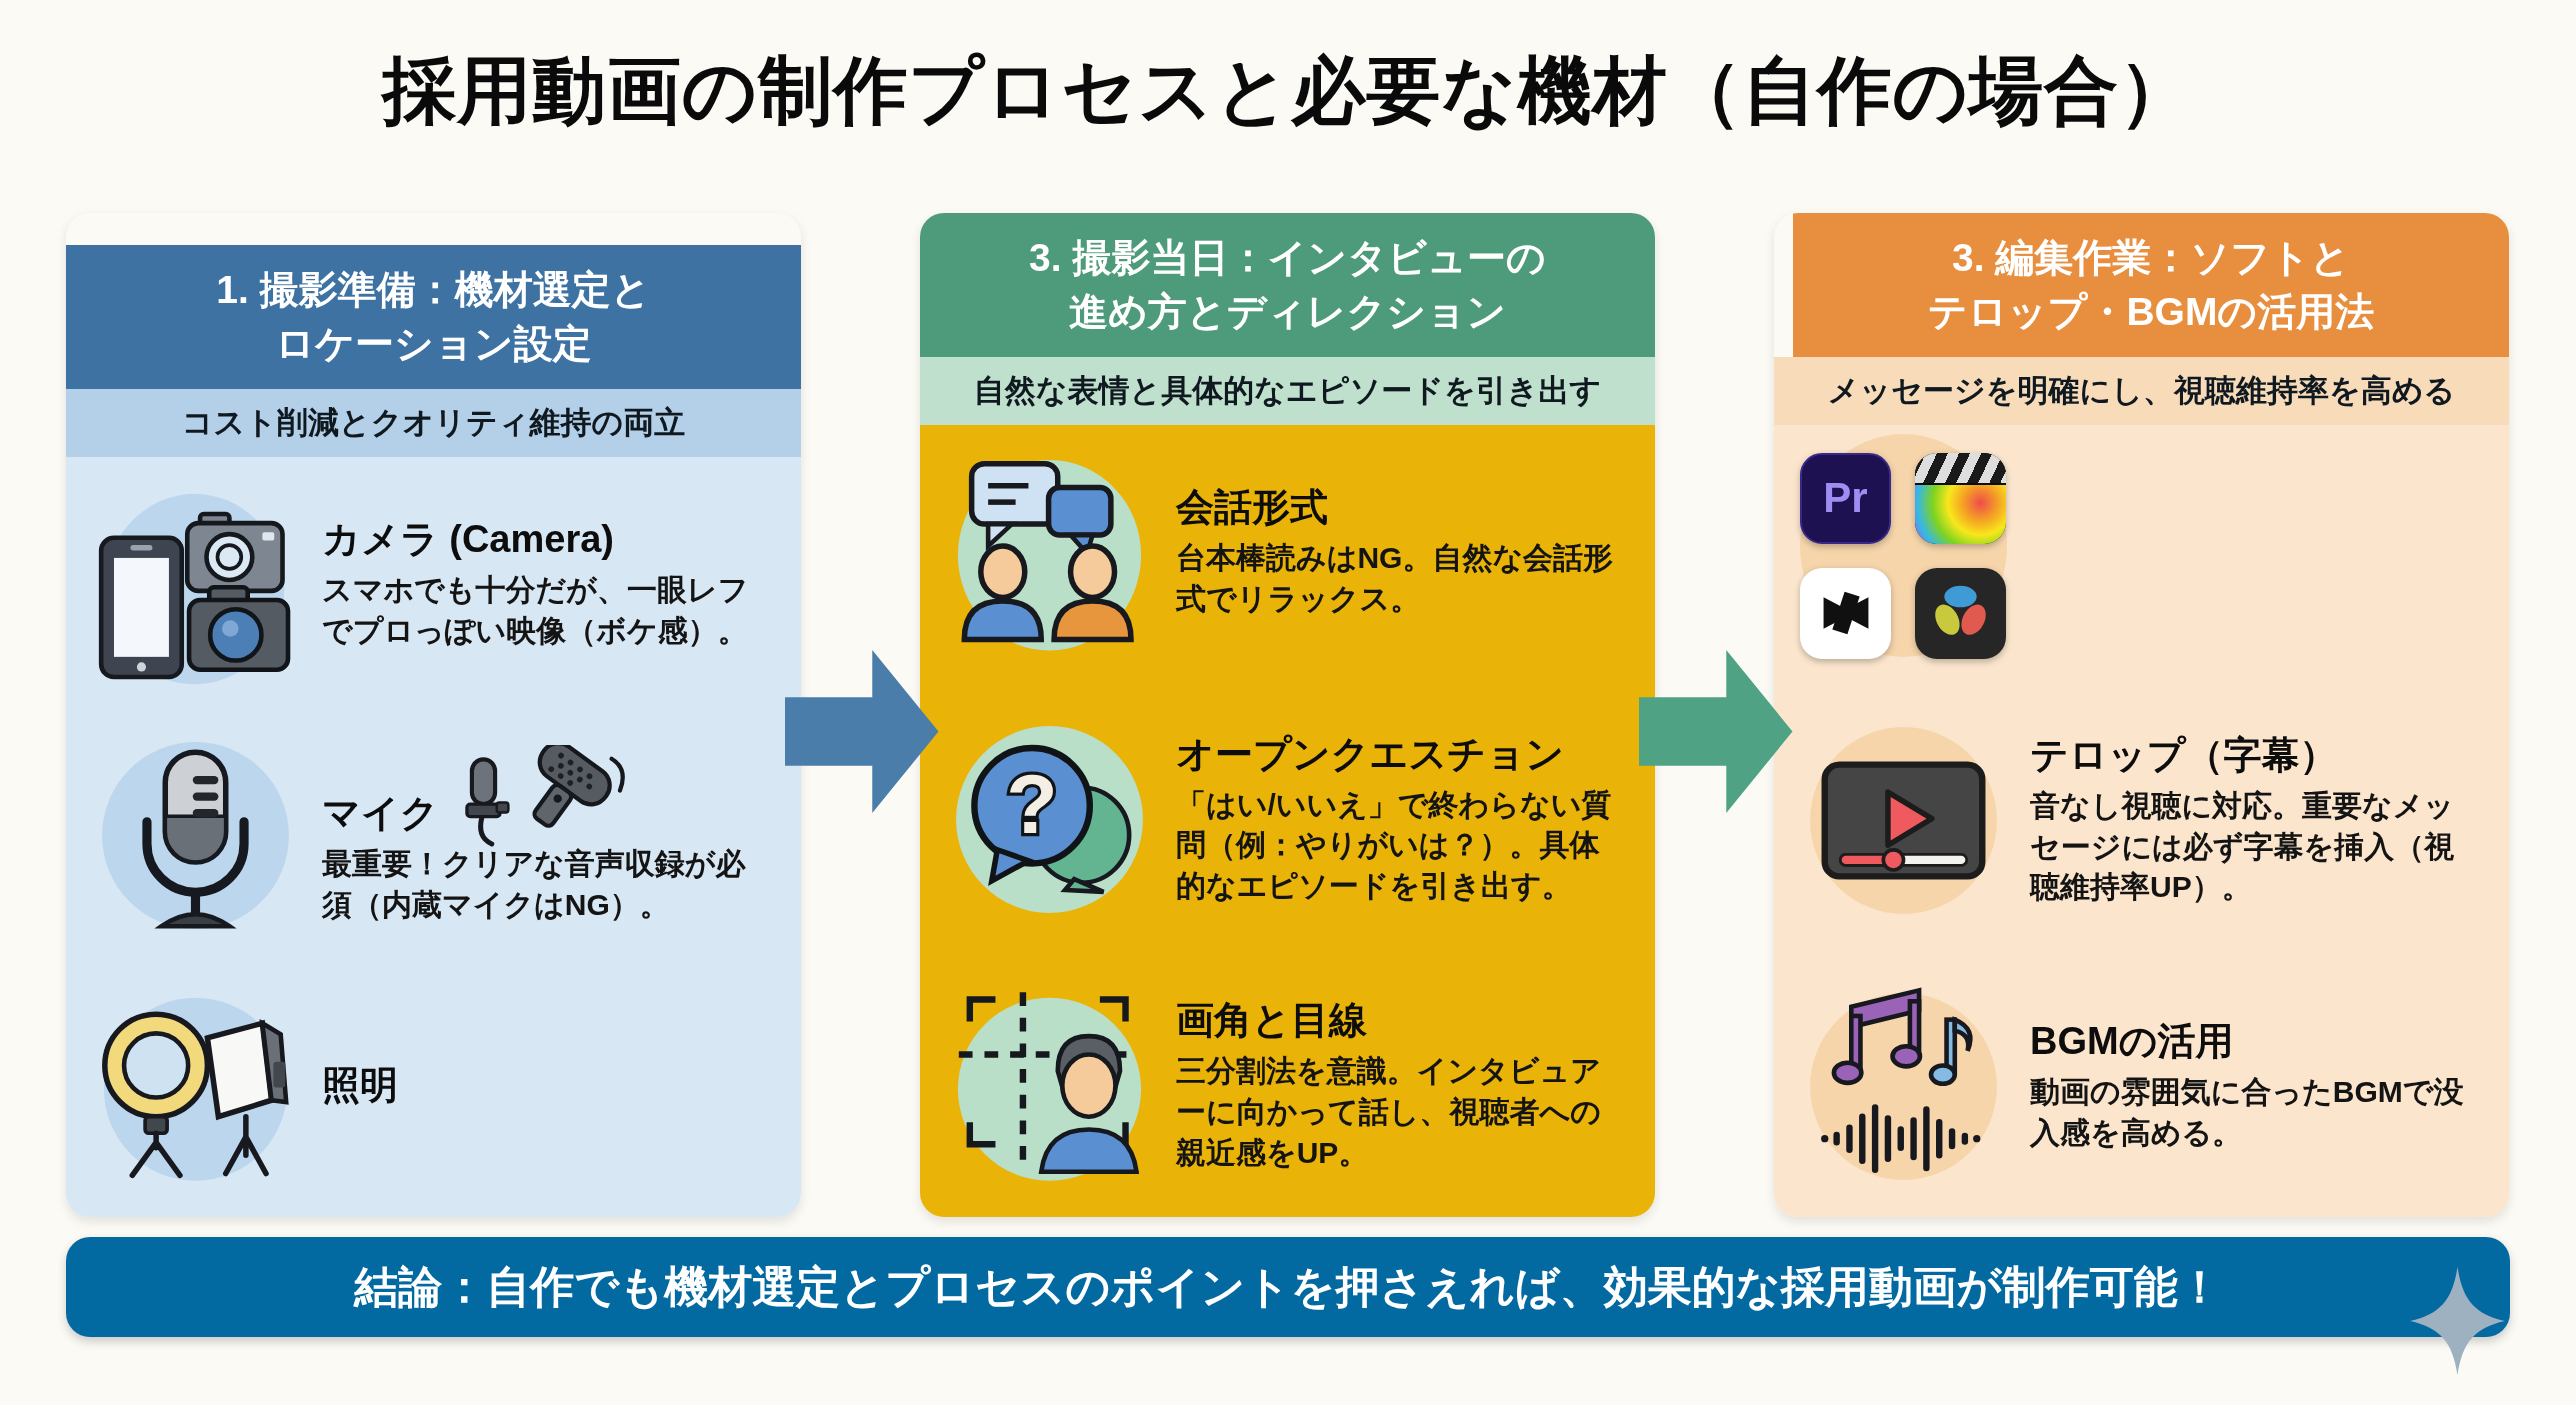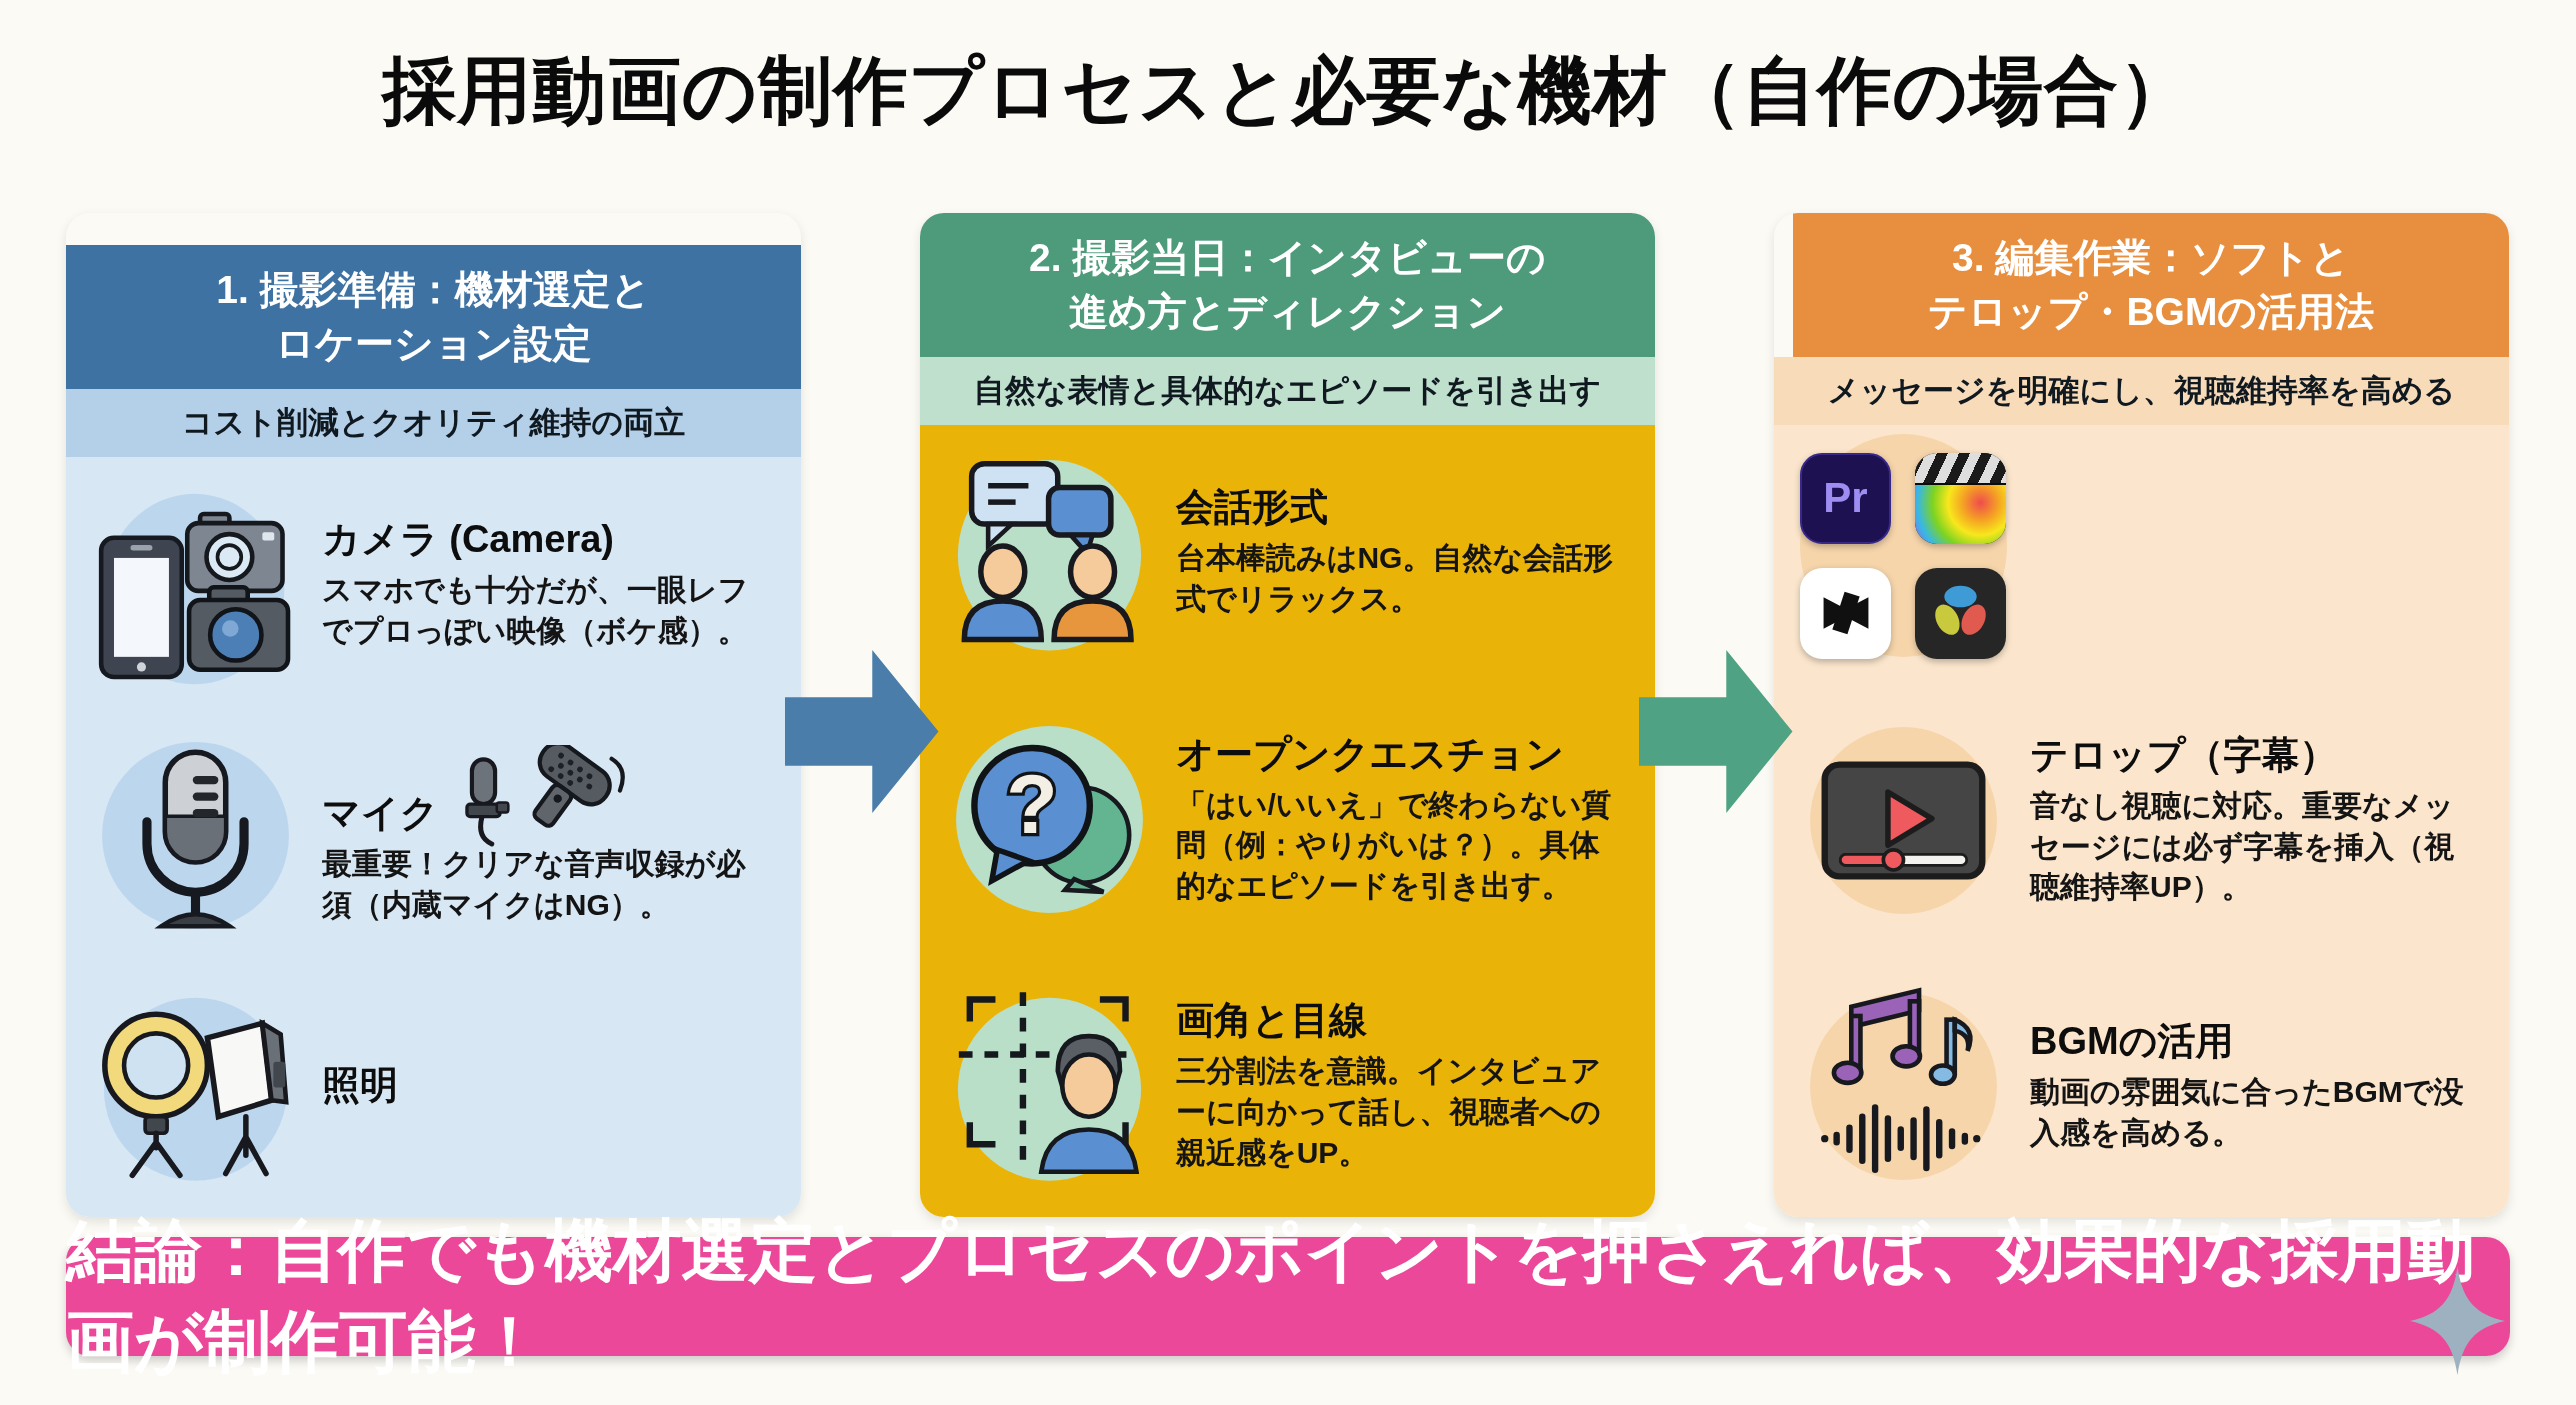--- a/index.html
+++ b/index.html
@@ -53,24 +53,24 @@
 
   .arrow-cell { width:119px; position:relative; }
   .arrow {
     position:absolute; top:437px; left:-16.5px; width:154px; height:163px;
     clip-path:polygon(0 29%,57% 29%,57% 0,100% 50%,57% 100%,57% 71%,0 71%);
   }
   .arrow.blue { background:#4a7da9; }
   .arrow.green { background:#4fa284; }
 
   .banner {
-    position:absolute; left:66px; top:1237px; width:2444px; height:119px;
-    background:#ec4899; border-radius:24px;
+    position:absolute; left:66px; top:1237px; width:2444px; height:100px;
+    background:#0369a1; border-radius:24px;
     display:flex; align-items:center; justify-content:center;
-    color:#fff; font-size:68px; font-weight:bold;
+    color:#fff; font-size:44px; font-weight:bold;
     box-shadow:0 4.6px 9.1px rgba(0,0,0,.18);
   }
   .sparkle { position:absolute; right:5.5px; top:29px; width:95px; height:110px; }
 
   
   .app-blob { position:absolute; left:3.7px; top:-14.6px; width:207px; height:223px; border-radius:50%; background:#f6d5ab; }
   .app-grid { position:relative; display:grid; grid-template-columns:91px 91px; gap:24px; padding-top:3.7px; }
   .app {
     width:91px; height:91px; border-radius:22px; overflow:hidden;
     display:flex; align-items:center; justify-content:center;
@@ -190,21 +190,21 @@
       </div>
 
     </div>
   </div>
 
   <div class="arrow-cell">
     <div class="arrow blue"></div>
   </div>
 
   <div class="col green">
-    <div class="col-header">2. 撮影当日：インタビューの
+    <div class="col-header">3. 撮影当日：インタビューの
 進め方とディレクション</div>
     <div class="col-sub">自然な表情と具体的なエピソードを引き出す</div>
     <div class="col-body">
 
       <div class="item">
         <div class="icon-wrap">
           <svg width="207" height="207" viewBox="0 0 226 226">
             <ellipse cx="113" cy="116" rx="100" ry="104" fill="#b9dfc9"></ellipse>
             <rect x="28" y="16" width="94" height="66" rx="14" fill="#cfe2f4" stroke="#17191e" stroke-width="6"></rect>
             <line x1="46" y1="40" x2="90" y2="40" stroke="#17191e" stroke-width="6"></line>

